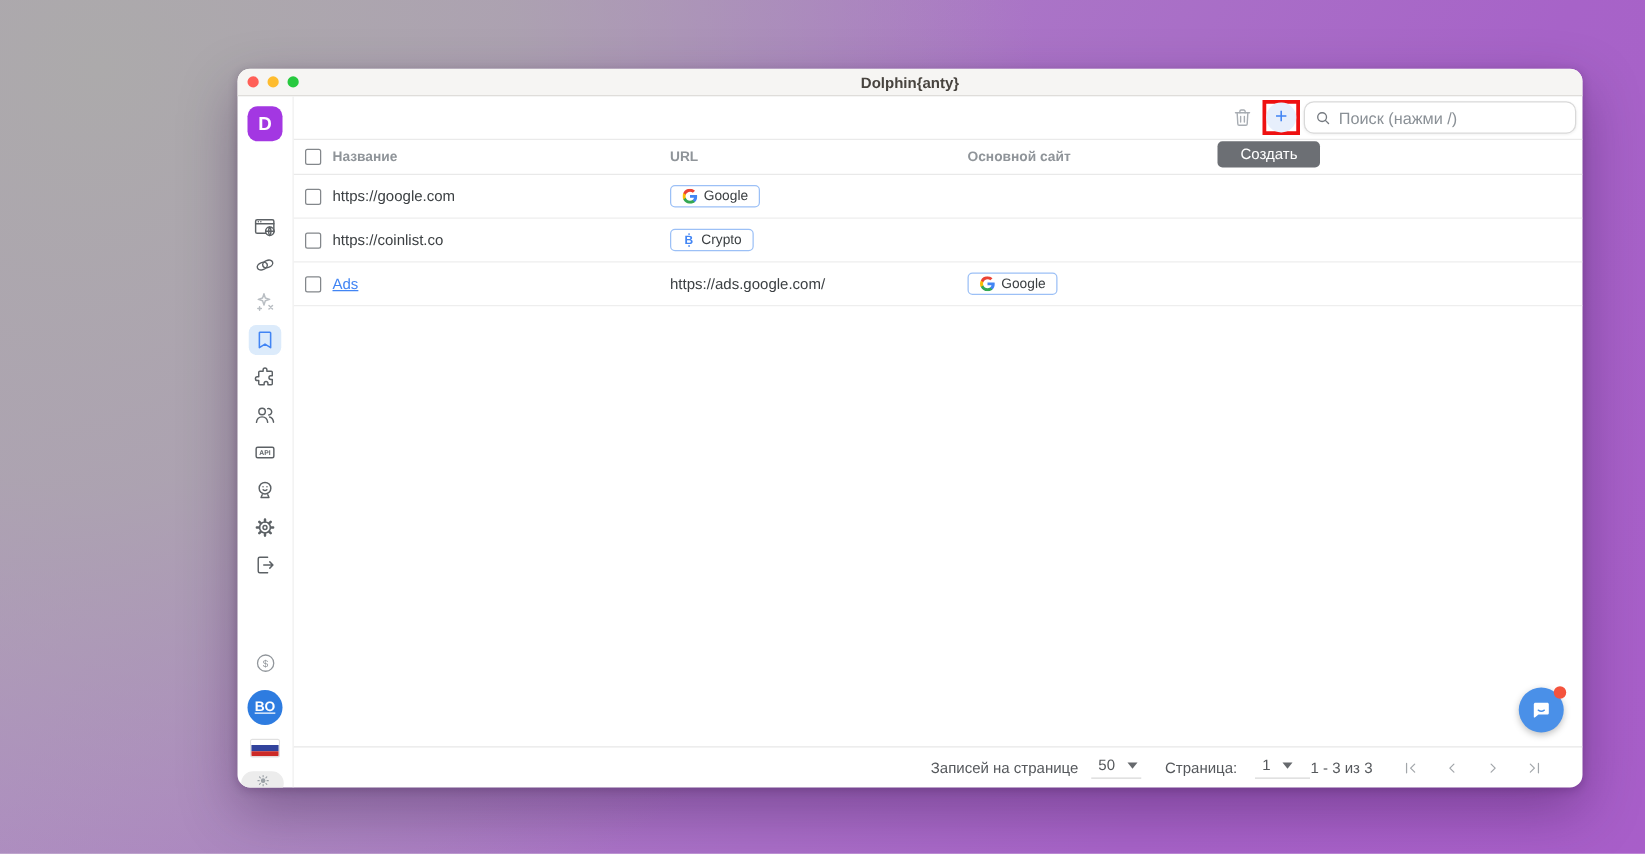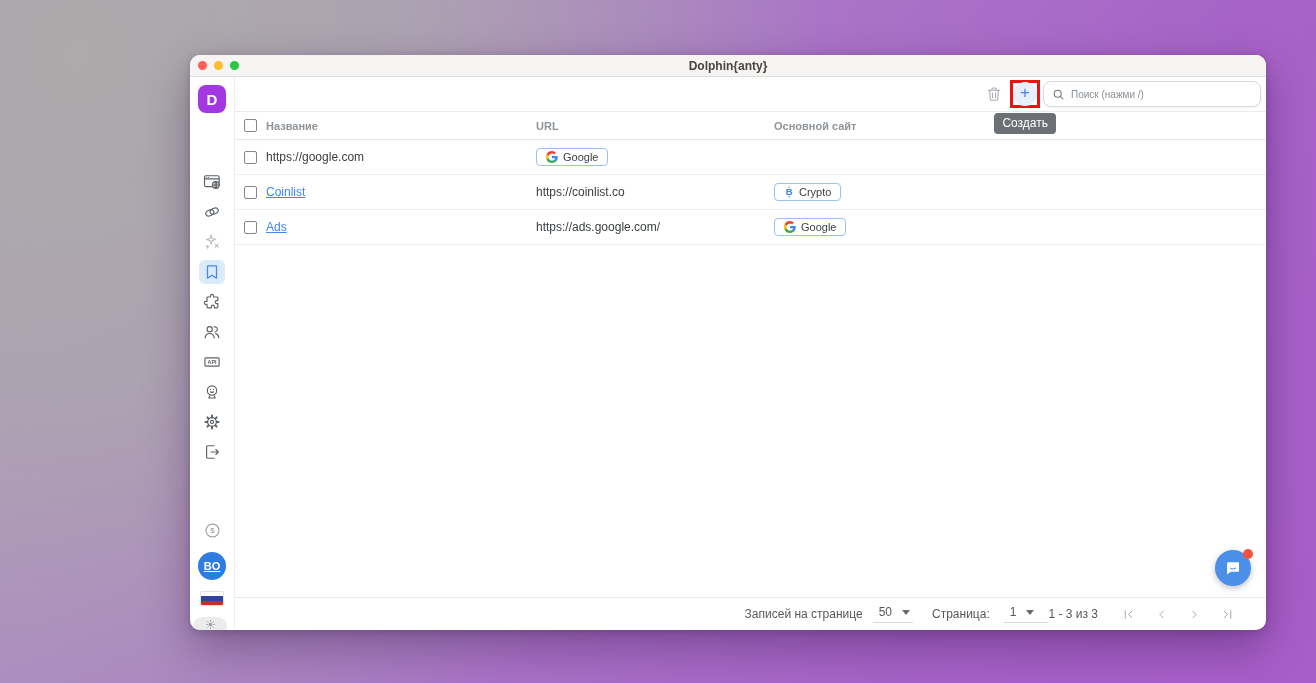--- a/index.html
+++ b/index.html
@@ -52,24 +52,24 @@
 
   .toolbar { flex:0 0 35px; display:flex; align-items:center; justify-content:flex-end;
     padding-right:5px; position:relative; border-bottom:1px solid #eaeaea; }
   .trash-btn { margin-right:7px; display:flex; cursor:pointer; }
   .annot { border:3px solid #ee1111; width:30px; height:28px; display:flex; align-items:center;
     justify-content:center; margin-right:3px; }
   .create-btn { width:24px; height:24px; border-radius:50%; background:#e7effc; color:#4285f4;
     font-size:17px; line-height:22px; text-align:center; cursor:pointer; font-weight:400; }
   .search { width:218px; height:26px; border:1px solid #d9d9d9; border-radius:8px; background:#fff;
     display:flex; align-items:center; padding:0 8px; gap:6px; box-shadow:0 1px 2px rgba(0,0,0,.05); }
-  .search input { border:none; outline:none; flex:1; font-size:10px; color:#3c4043; background:transparent; min-width:0; }
+  .search input { border:none; outline:none; flex:1; font-size:13px; color:#3c4043; background:transparent; min-width:0; }
   .search input::placeholder { color:#8a9096; }
   .tooltip { position:absolute; top:36px; right:210px; background:rgba(95,99,104,.92); color:#fff;
-    font-size:12px; padding:3px 8px 4px; border-radius:4px; z-index:6; white-space:nowrap; }
+    font-size:12px; padding:3px 18px 4px; border-radius:4px; z-index:6; white-space:nowrap; }
 
   .grid { display:grid; grid-template-columns:22px 270px 238px 1fr; align-items:center; padding-left:9px; }
   .thead { height:28px; border-bottom:1px solid #e9e9e9; color:#8f9499; font-size:11px; font-weight:bold; }
   .trow  { height:35px; border-bottom:1px solid #eeeeee; font-size:12px; }
   .cbx { width:13px; height:13px; border:1.5px solid #83878b; border-radius:2px; background:#fff; cursor:pointer; }
   .name-link { color:#4285f4; text-decoration:underline; cursor:pointer; }
   .url-cell { color:#3c4043; }
   .badge { display:inline-flex; align-items:center; gap:5px; height:18px; padding:0 9px;
     border:1px solid #9cc0f6; border-radius:4px; font-size:11px; color:#3c4043; background:#fff;
     justify-self:start; }
@@ -252,21 +252,20 @@
               <path fill="#34A853" d="M9 18c2.43 0 4.47-.8 5.96-2.18l-2.91-2.26c-.8.54-1.84.86-3.05.86-2.34 0-4.33-1.58-5.04-3.71H.96v2.33A9 9 0 0 0 9 18z"></path>
               <path fill="#FBBC05" d="M3.96 10.71A5.41 5.41 0 0 1 3.68 9c0-.59.1-1.17.28-1.71V4.96H.96A9 9 0 0 0 0 9c0 1.45.35 2.83.96 4.04l3-2.33z"></path>
               <path fill="#EA4335" d="M9 3.58c1.32 0 2.51.45 3.44 1.35l2.58-2.58A9 9 0 0 0 9 0 9 9 0 0 0 .96 4.96l3 2.33C4.67 5.16 6.66 3.58 9 3.58z"></path>
             </svg>
             <span>Google</span>
           </span>
         </div>
 
         <div class="grid trow">
           <span class="cbx"></span>
-          <span class="name-link">Coinlist</span>
           <span class="url-cell">https://coinlist.co</span>
           <span class="badge">
             <svg viewBox="0 0 12 14" width="10" height="12">
               <line x1="6.3" y1="0.4" x2="6.3" y2="2.1" stroke="#4285f4" stroke-width="1.2"></line>
               <line x1="6.3" y1="11.9" x2="6.3" y2="13.6" stroke="#4285f4" stroke-width="1.2"></line>
               <text x="2" y="11" font-size="11.5" font-weight="bold" fill="#4285f4" font-family="Liberation Sans, sans-serif">B</text>
             </svg>
             <span>Crypto</span>
           </span>
         </div>

